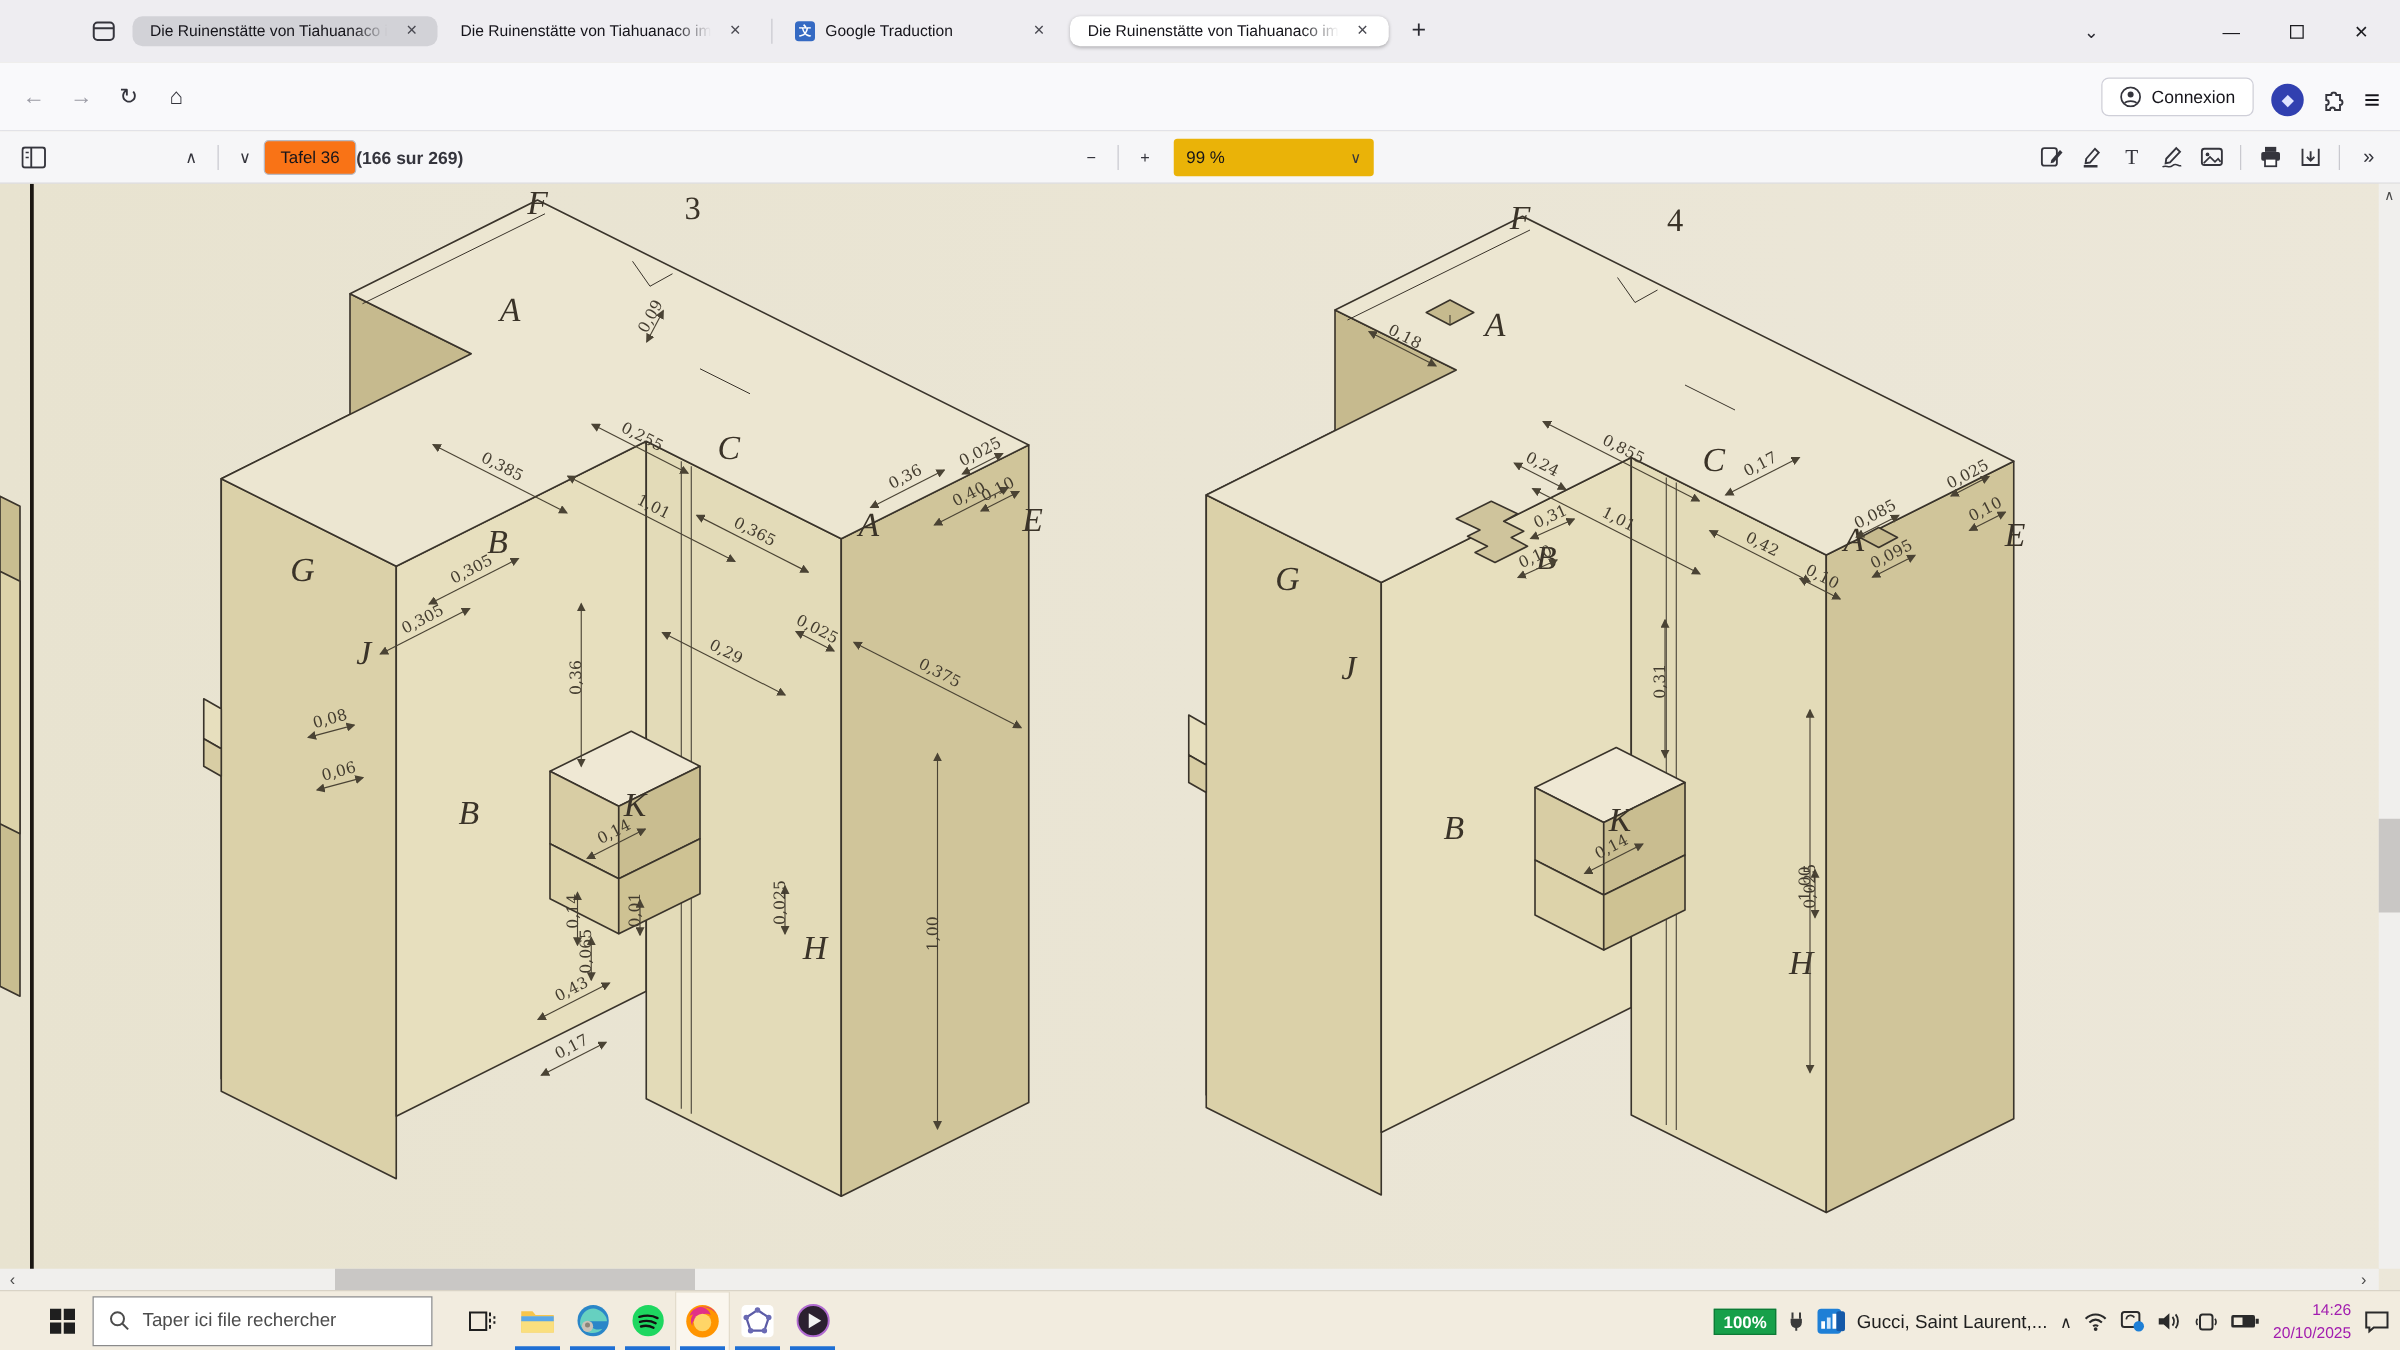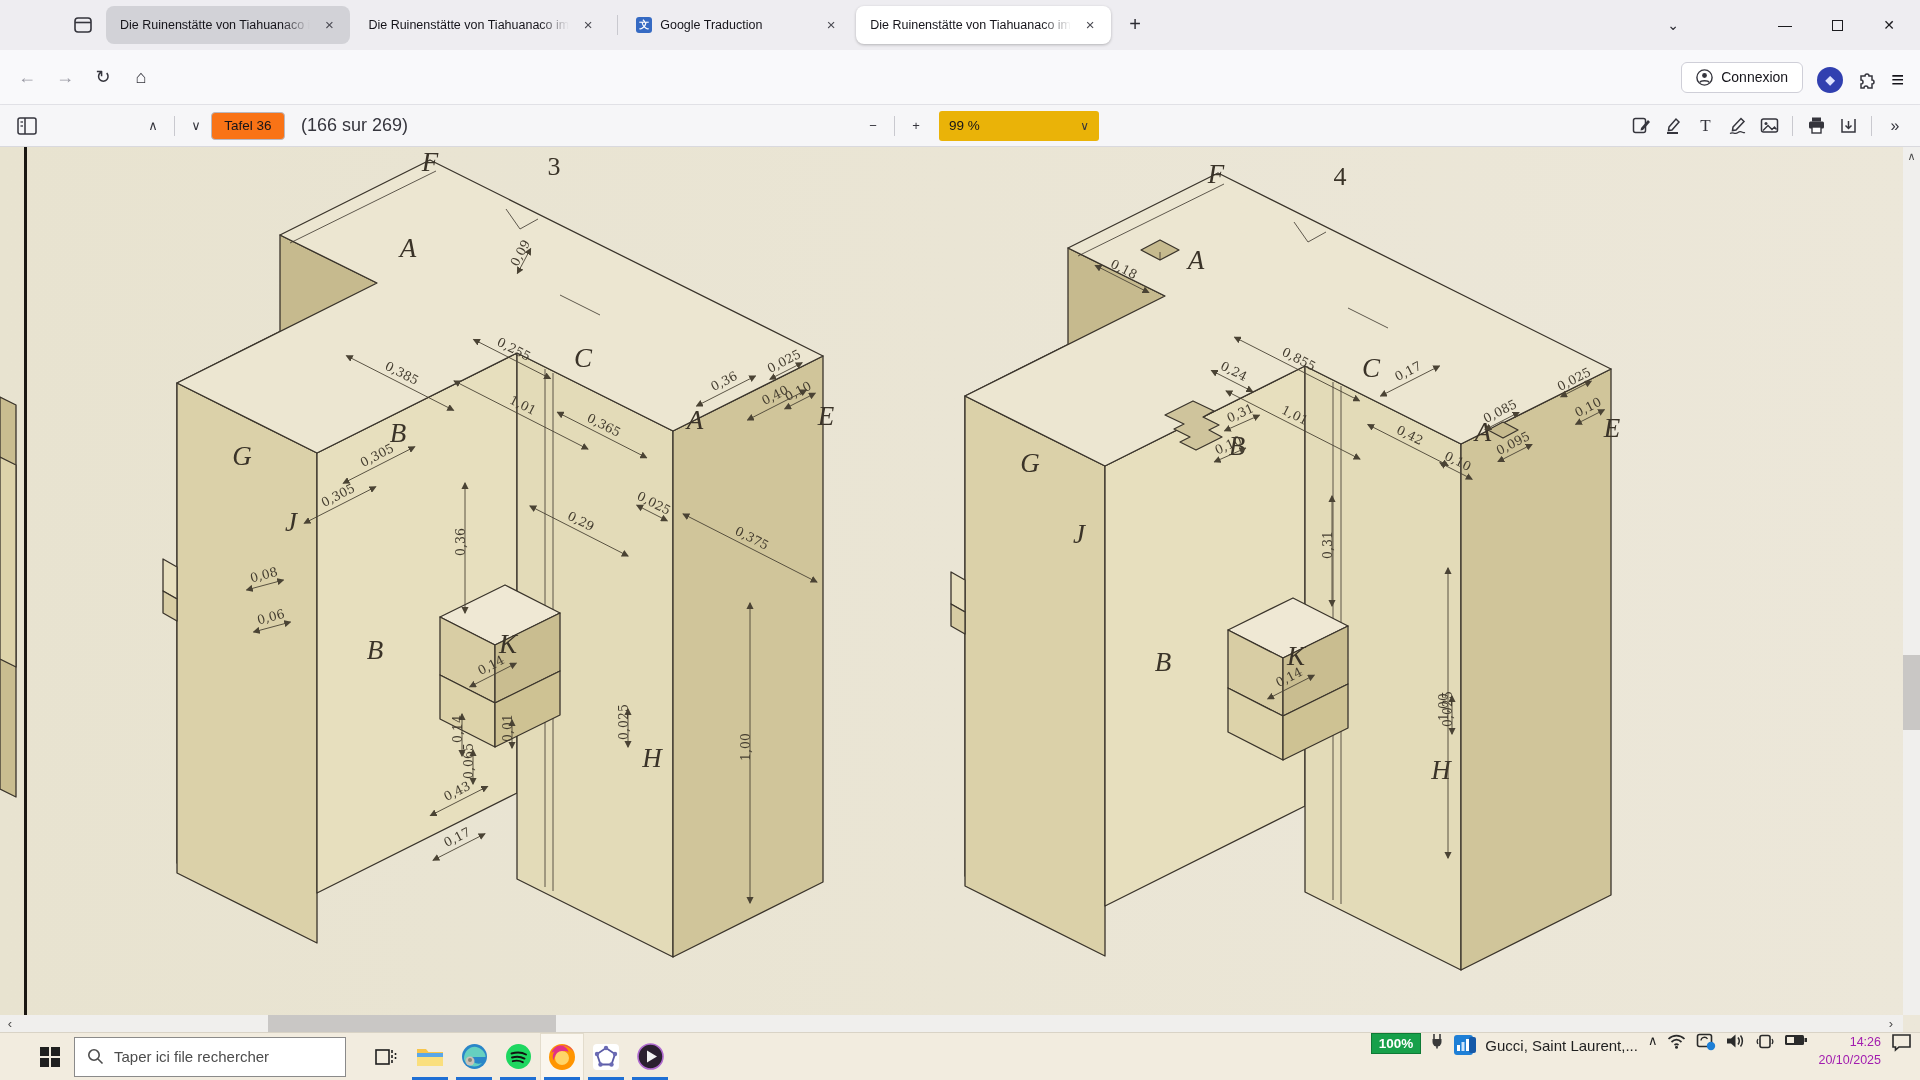--- a/index.html
+++ b/index.html
@@ -1,21 +1,21 @@
 <!DOCTYPE html>
 <html><head>
 <meta charset="utf-8">
 <style>
   * { margin:0; padding:0; box-sizing:border-box; }
   html,body { width:1920px; height:1080px; overflow:hidden; font-family:"Liberation Sans", sans-serif; background:#e9e4d2; }
 
   
   .tabbar { height:50px; background:#eeedf1; display:flex; align-items:center; padding:0 8px; position:relative; }
   .fxview { width:30px; height:30px; margin-left:60px; margin-right:8px; display:flex; align-items:center; justify-content:center; border-radius:6px; }
-  .tab { height:38px; max-width:290px; min-width:230px; display:flex; align-items:center; gap:8px; padding:0 10px 0 14px; border-radius:8px; margin-right:4px; font-size:12.5px; color:#15141a; position:relative; }
+  .tab { height:24px; max-width:290px; min-width:230px; display:flex; align-items:center; gap:8px; padding:0 10px 0 14px; border-radius:8px; margin-right:4px; font-size:12.5px; color:#15141a; position:relative; }
   .tab .lbl { flex:1; white-space:nowrap; overflow:hidden; text-overflow:clip; -webkit-mask-image:linear-gradient(90deg,#000 85%,transparent); mask-image:linear-gradient(90deg,#000 85%,transparent); }
   .tab .x { font-size:15px; color:#4a4a52; width:22px; height:22px; line-height:22px; text-align:center; border-radius:4px; flex:none; }
   .tab.gray { background:#d2d2d7; }
   .tab.active { background:#ffffff; box-shadow:0 1px 3px rgba(0,0,0,.25); }
   .tab-sep { width:1px; height:20px; background:#c9c9cf; margin:0 4px; }
   .favicon { width:16px; height:16px; flex:none; border-radius:3px; display:flex; align-items:center; justify-content:center; }
   .gt { background:#356ac3; color:#fff; font-size:10px; font-weight:bold; }
   .newtab { font-size:20px; color:#2b2b33; width:32px; height:32px; text-align:center; line-height:30px; border-radius:6px; margin-left:4px; }
   .tab-right { position:absolute; right:8px; top:0; height:50px; display:flex; align-items:center; gap:6px; }
   .alltabs { font-size:14px; color:#2b2b33; width:34px; text-align:center; }
@@ -33,21 +33,21 @@
   .connexion { display:flex; align-items:center; gap:8px; border:1px solid #cfcfd8; border-radius:6px; padding:6px 14px; font-size:14px; color:#15141a; background:#fff; }
   .exticon { width:26px; height:26px; border-radius:50%; background:#3140b0; display:flex; align-items:center; justify-content:center; color:#dfe4ff; font-size:12px; font-weight:bold; }
   .burger { font-size:22px; color:#15141a; }
 
   
   .pdfbar { height:42px; background:#f6f6f8; border-bottom:1px solid #d9d9de; display:flex; align-items:center; padding:0 12px; position:relative; box-shadow:0 2px 4px rgba(0,0,0,.08); }
   .pdficon { width:30px; height:30px; display:flex; align-items:center; justify-content:center; color:#35353d; border-radius:5px; }
   .chev { font-size:13px; color:#35353d; width:30px; text-align:center; }
   .vdiv { width:1px; height:20px; background:#c9c9cf; margin:0 6px; }
   .pageinput { width:74px; height:28px; border:1px solid #b9b9c1; border-radius:4px; background:#f97316; font-size:13.5px; text-align:center; color:#15141a; font-family:"Liberation Sans",sans-serif; }
-  .pagecount { font-size:18px; color:#35353d; margin-left:16px; }
+  .pagecount { font-size:14px; color:#35353d; margin-left:0;font-weight:bold; }
   .zoomgrp { position:absolute; left:858px; display:flex; align-items:center; }
   .zoomsel { width:160px; height:30px; background:#eab308; border-radius:3px; display:flex; align-items:center; padding:0 10px; font-size:13.5px; color:#15141a; margin-left:8px; }
   .zoomsel .zchev { margin-left:auto; font-size:12px; color:#35353d; }
   .pdf-right { position:absolute; right:10px; display:flex; align-items:center; gap:2px; }
 
   
   .content { position:relative; width:1920px; height:885px; background:linear-gradient(90deg,#e8e3d0,#ece7d9); }
   .hscroll { position:absolute; left:0; bottom:0; width:1903px; height:17px; background:#f0efed; display:flex; align-items:center; }
   .hthumb { position:absolute; left:268px; width:288px; height:17px; background:#c9c7c5; }
   .harrow { font-size:13px; color:#4a4a4a; width:20px; text-align:center; }
@@ -64,21 +64,21 @@
   .thin { stroke:#3a342b; stroke-width:0.8; fill:none; }
 
   
   .taskbar { height:48px; background:#f2ecdf; border-top:1px solid #d9d3c6; display:flex; align-items:center; position:relative; }
   .startbtn { width:48px; height:48px; display:flex; align-items:center; justify-content:center; margin-left:26px; }
   .searchbox { width:272px; height:40px; background:#fff; border:1px solid #8a8a8a; display:flex; align-items:center; gap:10px; padding:0 12px; }
   .searchbox .ph { font-size:15px; color:#4c4c4c; }
   .tbicon { width:44px; height:48px; display:flex; align-items:center; justify-content:center; position:relative; }
   .tbicon.activeapp { background:#faf6ee; box-shadow:inset 0 0 0 1px #e3dccc; }
   .runbar { position:absolute; bottom:0; left:4px; right:4px; height:4px; background:#1f6fd4; }
-  .tray { position:absolute; right:0; top:0; height:48px; display:flex; align-items:flex-start; gap:10px; padding-right:8px; }
+  .tray { position:absolute; right:0; top:0; height:48px; display:flex; align-items:center; gap:10px; padding-right:8px; }
   .battwidget { background:#17a04a; border:1px solid #0e7a36; color:#fff; font-size:13.5px; font-weight:bold; padding:2px 7px; }
   .newsgrp { display:flex; align-items:center; gap:8px; }
   .newstext { font-size:15px; color:#1f1f1f; }
   .trayglyph { font-size:13px; color:#1f1f1f; }
   .clock { text-align:right; font-size:12.5px; color:#a21caf; line-height:1.45; }
 </style>
 </head>
 <body>
 
 <div class="tabbar">

